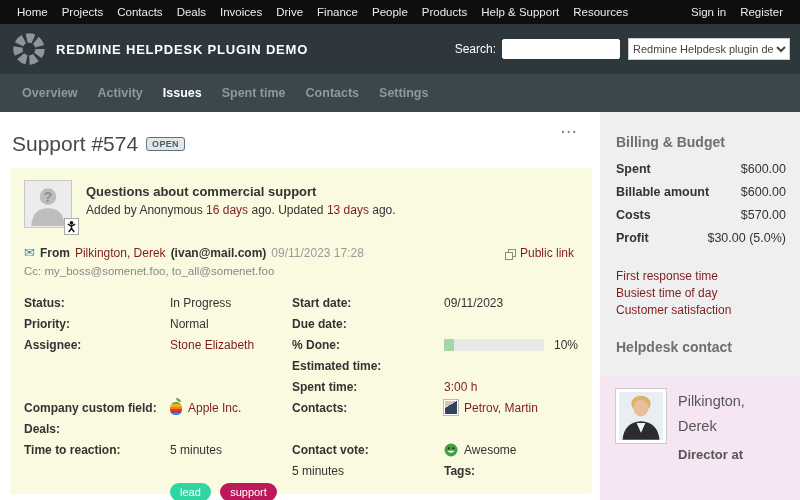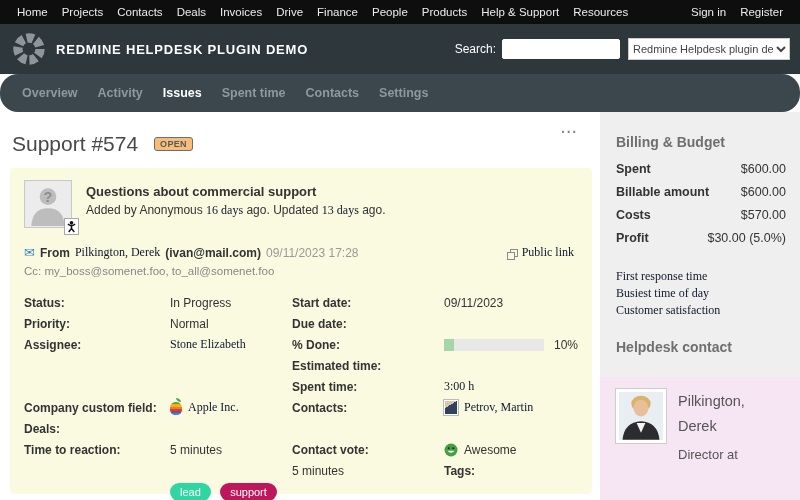--- a/index.html
+++ b/index.html
@@ -2,51 +2,51 @@
 <html><head>
 <meta charset="utf-8">
 <style>
   * { box-sizing: border-box; }
   html,body { margin:0; padding:0; }
   body {
     width:800px; height:500px; overflow:hidden; background:#fff;
     font-family:"Liberation Sans", sans-serif; position:relative;
   }
   a { text-decoration:none; cursor:pointer; }
-  .link { color:#0f172a;font-family:Liberation Serif, serif; }
+  .link { color:#7f1d1d; }
 
   
   .topbar { height:24px; background:#0e0e0e; display:flex; align-items:center; padding:0 10px; }
   .topbar-item { color:#ececec; font-size:11.5px; padding:0 7px; cursor:pointer; white-space:nowrap; }
   .topbar-spacer { flex:1; }
 
   
   .header { height:50px; background:#2d373c; display:flex; align-items:center; padding:0 10px; }
   .logo { margin:0 10px 0 2px; display:flex; }
   .header-title { color:#fff; font-weight:bold; font-size:13px; letter-spacing:0.8px; }
   .header-spacer { flex:1; }
   .search-label { color:#fff; font-size:12px; margin-right:6px; }
   .search-input { width:118px; height:20px; border:1px solid #fff; border-radius:2px; background:#fff; font-size:12px; padding:0 4px; }
   .project-select { width:162px; height:22px; font-size:11px; margin-left:8px; color:#444; background:#fff; border:1px solid #ccc; font-family:"Liberation Sans",sans-serif; }
 
   
-  .tabbar { height:38px; background:#3b464d; display:flex; align-items:center; padding:0 12px;border-radius:18px; }
+  .tabbar { height:38px; background:#3b464d; display:flex; align-items:center; padding:0 12px; }
   .tab { color:#8e989e; font-size:12.5px; font-weight:bold; padding:6px 10px; cursor:pointer; white-space:nowrap; }
   .tab.active { color:#fff; }
 
   
   .content-wrap { display:flex; height:468px; }
   .main { width:600px; position:relative; background:#fff; }
   .sidebar { width:200px; background:#efefef; padding:14px 12px 12px 16px; display:flex; flex-direction:column; }
 
   
   .page-head { display:flex; align-items:center; padding:20px 14px 10px 12px; }
   .page-title { font-size:21px; color:#484848; font-weight:normal; margin:0; }
-  .badge { border:1px solid #587383; color:#44606e; background:#fdba74; font-size:9px; font-weight:bold;
-           padding:1px 5px; border-radius:3px; margin-left:16px; letter-spacing:0.3px; }
+  .badge { border:1px solid #587383; color:#44606e; background:#e5e5e5; font-size:9px; font-weight:bold;
+           padding:1px 5px; border-radius:3px; margin-left:8px; letter-spacing:0.3px; }
   .more-btn { margin-left:auto; color:#888; font-size:14px; font-weight:bold; letter-spacing:1px;
               align-self:flex-start; margin-top:-8px; margin-right:8px; cursor:pointer; }
 
   
   .ticket-card { margin:2px 8px 0 10px; background:#fafae1; border-radius:4px; padding:12px 14px 10px; height:326px; }
   .ticket-head { display:flex; gap:14px; }
   .avatar-wrap { position:relative; width:48px; height:48px; flex:none; }
   .anon-badge { position:absolute; right:-7px; bottom:-7px; width:15px; height:17px; background:#fff;
                 border:1px solid #aaa; display:flex; align-items:center; justify-content:center; }
   .subject { font-weight:bold; font-size:13px; color:#333; margin:4px 0 4px; }
@@ -81,21 +81,21 @@
   .billing-row { display:flex; justify-content:space-between; font-size:12.5px; margin-bottom:9px; padding-right:2px; }
   .billing-label { font-weight:bold; color:#333; }
   .billing-value { color:#333; }
   .reports { margin-top:14px; }
   .report-link { display:block; font-size:12px; line-height:17px; }
   .contact-title { margin-top:20px; }
   .contact-card { background:#f6e6f3; margin:10px -12px 0 -16px; padding:12px 12px 0 16px; position:relative; flex:1; }
   .contact-top { display:flex; gap:12px; }
   .contact-photo { border:3px solid #fff; outline:1px solid #ccc; flex:none; }
   .contact-name { font-size:14.5px; color:#555; line-height:25px; width:104px; }
-  .contact-role { font-size:13px; color:#555; margin-top:8px; }
+  .contact-role { font-size:13px; color:#555; margin-top:8px;font-weight:bold; }
 </style>
 </head>
 <body>
 
 <div class="topbar">
   <span class="topbar-item">Home</span>
   <span class="topbar-item">Projects</span>
   <span class="topbar-item">Contacts</span>
   <span class="topbar-item">Deals</span>
   <span class="topbar-item">Invoices</span>

